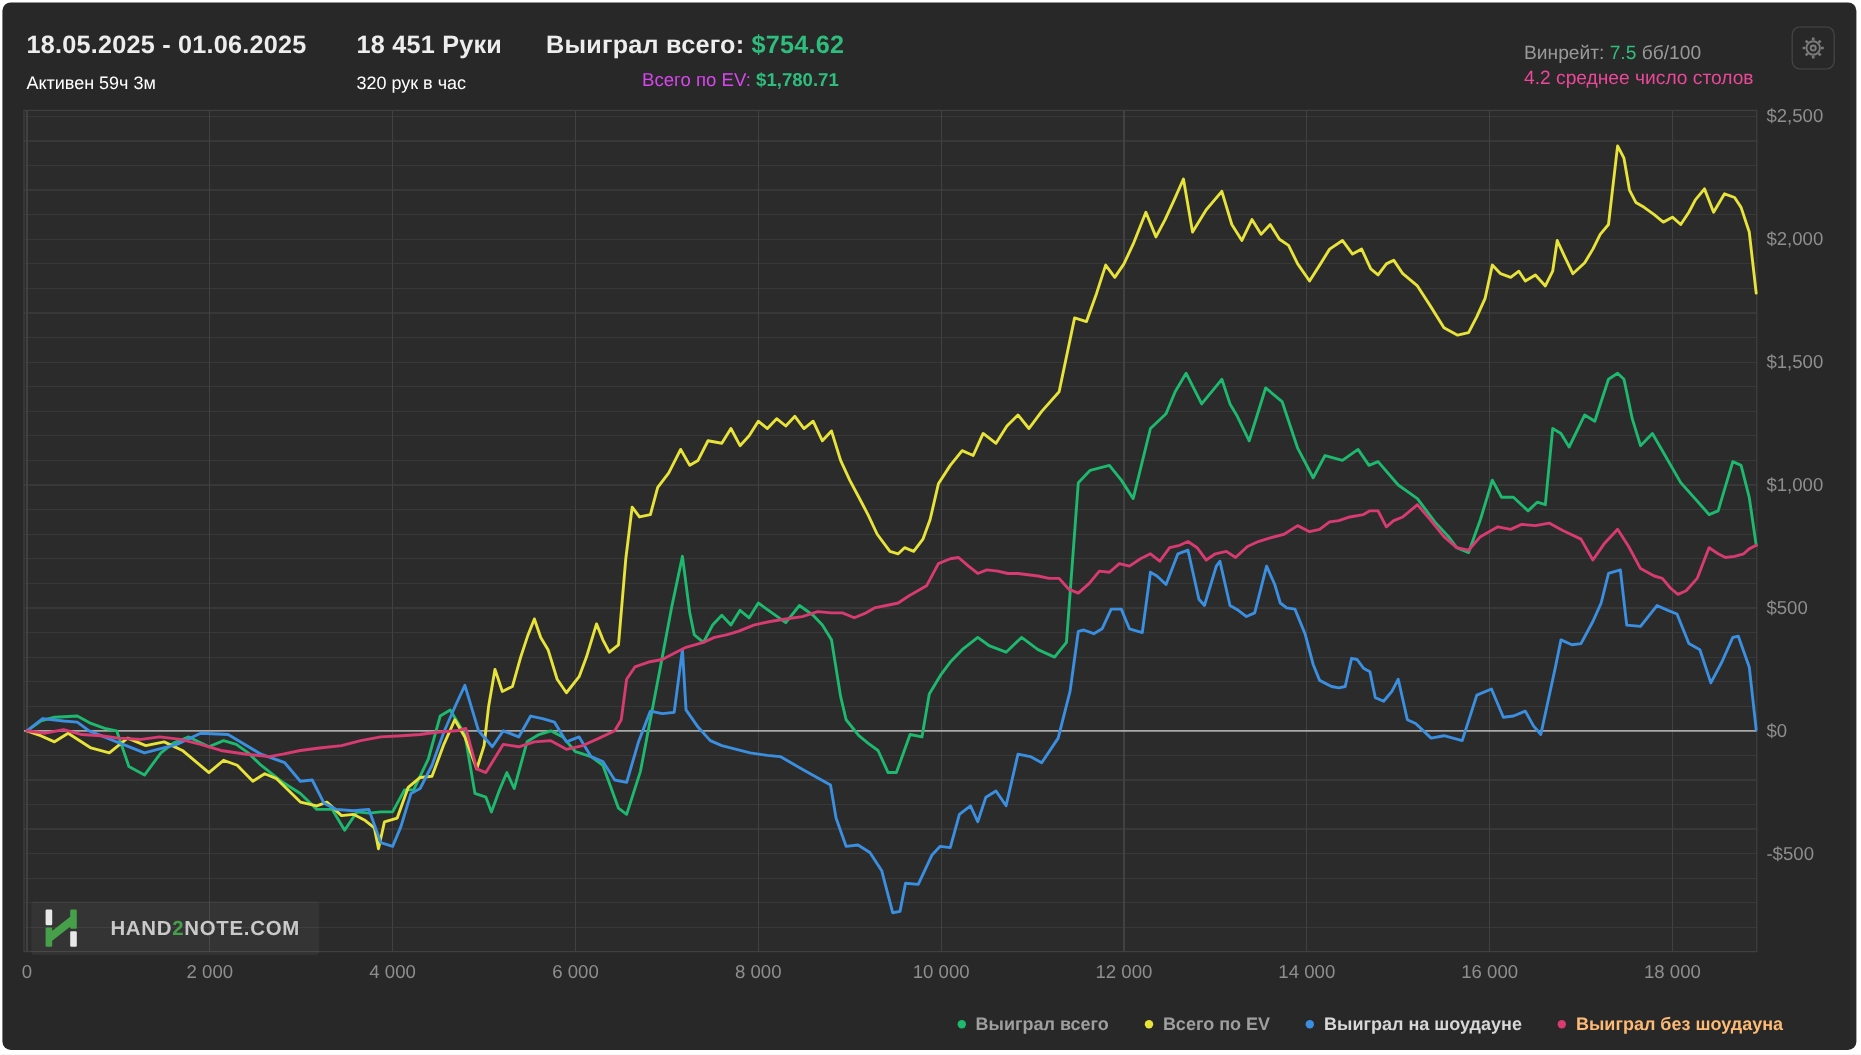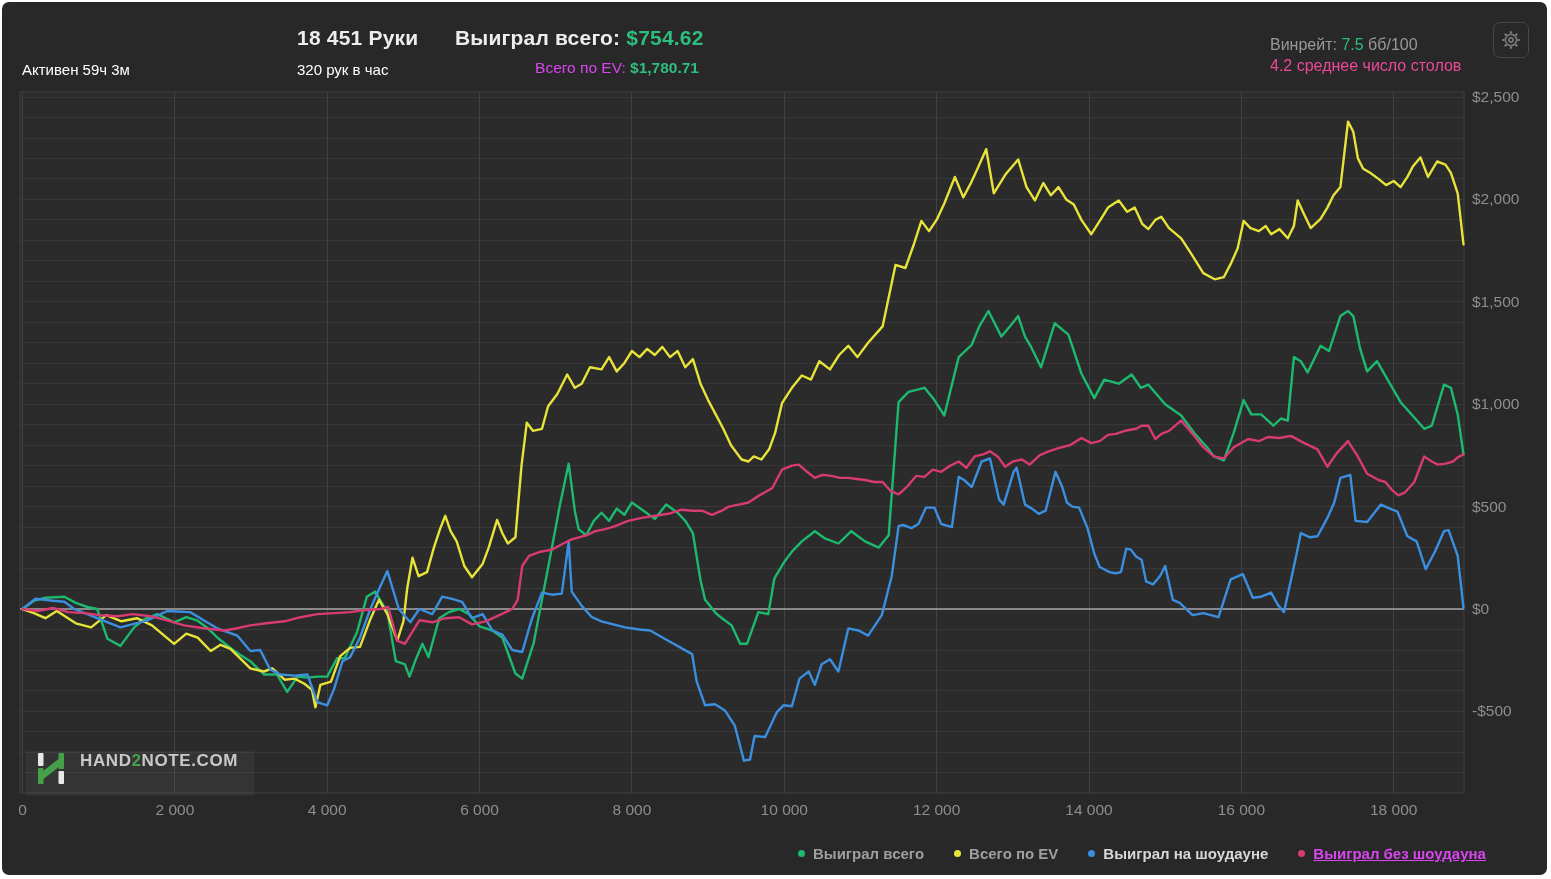--- a/index.html
+++ b/index.html
@@ -19,29 +19,30 @@
   #gear-btn{left:1491px;top:20px;width:36px;height:36px;border:1px solid #474747;border-radius:7px;
     box-sizing:border-box;display:flex;align-items:center;justify-content:center;cursor:pointer;background:transparent;}
   #chart-svg{left:0;top:0;}
   #legend{left:796px;top:843px;display:flex;gap:30px;align-items:center;z-index:4;}
   .legend-item{display:flex;align-items:center;gap:8px;font-size:15px;font-weight:700;white-space:nowrap;cursor:pointer;}
   .legend-dot{width:7px;height:7px;border-radius:50%;display:inline-block;}
   #watermark{left:1057px;top:804px;z-index:3;pointer-events:none;}
   #wm1{font-size:21px;color:rgba(255,255,255,0.32);font-weight:400;}
   #wm2{font-size:14.5px;color:rgba(255,255,255,0.30);margin-top:5px;white-space:nowrap;}
   #logo{left:24px;top:749px;height:45px;background:rgba(255,255,255,0.045);border-radius:3px;
-    display:flex;align-items:flex-start;padding:0 16px 0 10px;gap:14px;z-index:2;}
+    display:flex;align-items:center;padding:0 16px 0 10px;gap:26px;z-index:2;}
   #logo-text{font-size:17px;font-weight:700;color:#c9c9c9;letter-spacing:.6px;}
   #logo-text .g2{color:#46a04a;}
 </style>
 </head>
 <body>
 
 <div id="panel">
 
+  <div class="abs row1" style="left:20px;top:24px;">18.05.2025 - 01.06.2025</div>
   <div class="abs row2" style="left:20px;top:59px;">Активен 59ч 3м</div>
 
   <div class="abs row1" style="left:295px;top:24px;">18 451 Руки</div>
   <div class="abs row2" style="left:295px;top:59px;">320 рук в час</div>
 
   <div class="abs row1" id="won-line"><span class="white">Выиграл всего: </span><span class="green">$754.62</span></div>
   <div class="abs" id="ev-line"><span class="gray">Всего по EV: </span><span class="green" style="font-weight:700;">$1,780.71</span></div>
 
   <div class="abs" id="winrate-line"><span>Винрейт: </span><span class="green">7.5</span><span> бб/100</span></div>
   <div class="abs" id="avg-tables">4.2 среднее число столов</div>
@@ -152,21 +153,21 @@
       <div class="legend-item">
         <span class="legend-dot" style="background: rgb(232, 227, 57);"></span>
         <span style="color: rgb(159, 159, 159);">Всего по EV</span>
       </div>
       <div class="legend-item">
         <span class="legend-dot" style="background: rgb(59, 143, 224);"></span>
         <span style="color: rgb(216, 216, 216);">Выиграл на шоудауне</span>
       </div>
       <div class="legend-item">
         <span class="legend-dot" style="background: rgb(216, 58, 114);"></span>
-        <span style="color: #d946ef; text-decoration: underline;">Выиграл без шоудауна</span>
+        <span style="color: #fdba74;">Выиграл без шоудауна</span>
       </div>
     </div>
 
   <div class="abs" id="logo">
     <svg width="30" height="35" viewBox="0 0 30 35">
       <rect x="2" y="2" width="5.5" height="13" rx="1" fill="#e8e8e8"></rect>
       <rect x="2" y="17" width="5.5" height="16" rx="1" fill="#46a04a"></rect>
       <rect x="22.5" y="2" width="5.5" height="16" rx="1" fill="#46a04a"></rect>
       <rect x="22.5" y="20" width="5.5" height="13" rx="1" fill="#e8e8e8"></rect>
       <polygon points="2,24 22.5,8 28,12 7.5,28" fill="#46a04a"></polygon>

